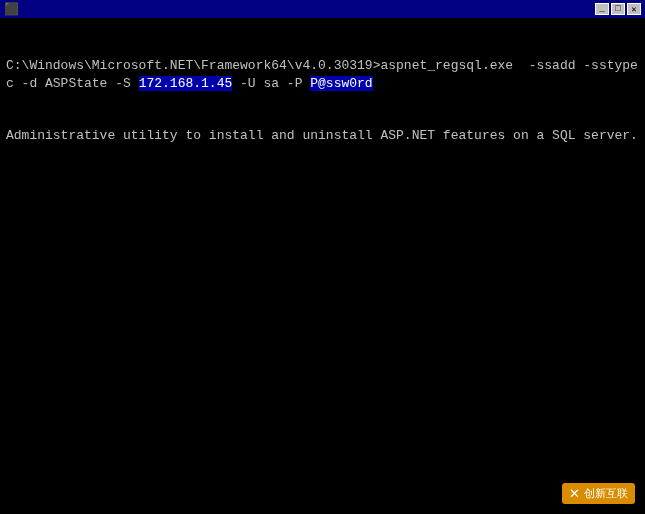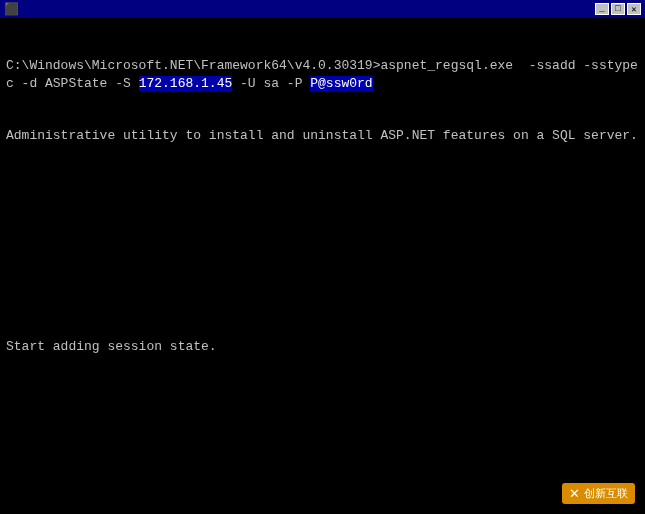--- a/index.html
+++ b/index.html
@@ -106,21 +106,20 @@
     <div class="title-btn">✕</div>
   </div>
 </div>
 
 <div class="terminal">
   <span class="line"><span>C:\Windows\Microsoft.NET\Framework64\v4.0.30319&gt;aspnet_regsql.exe  -ssadd -sstype c -d ASPState -S </span><span class="highlight-blue">172.168.1.45</span><span> -U sa -P </span><span class="highlight-blue">P@ssw0rd</span></span>
   <span class="line">Administrative utility to install and uninstall ASP.NET features on a SQL server.</span>
   <span class="line"> </span>
   <span class="line"> </span>
   <span class="line"> </span>
-  <span class="line">Start adding session state.</span>
   <span class="line"> </span>
   
   
   
   
   
   
   
   
   

